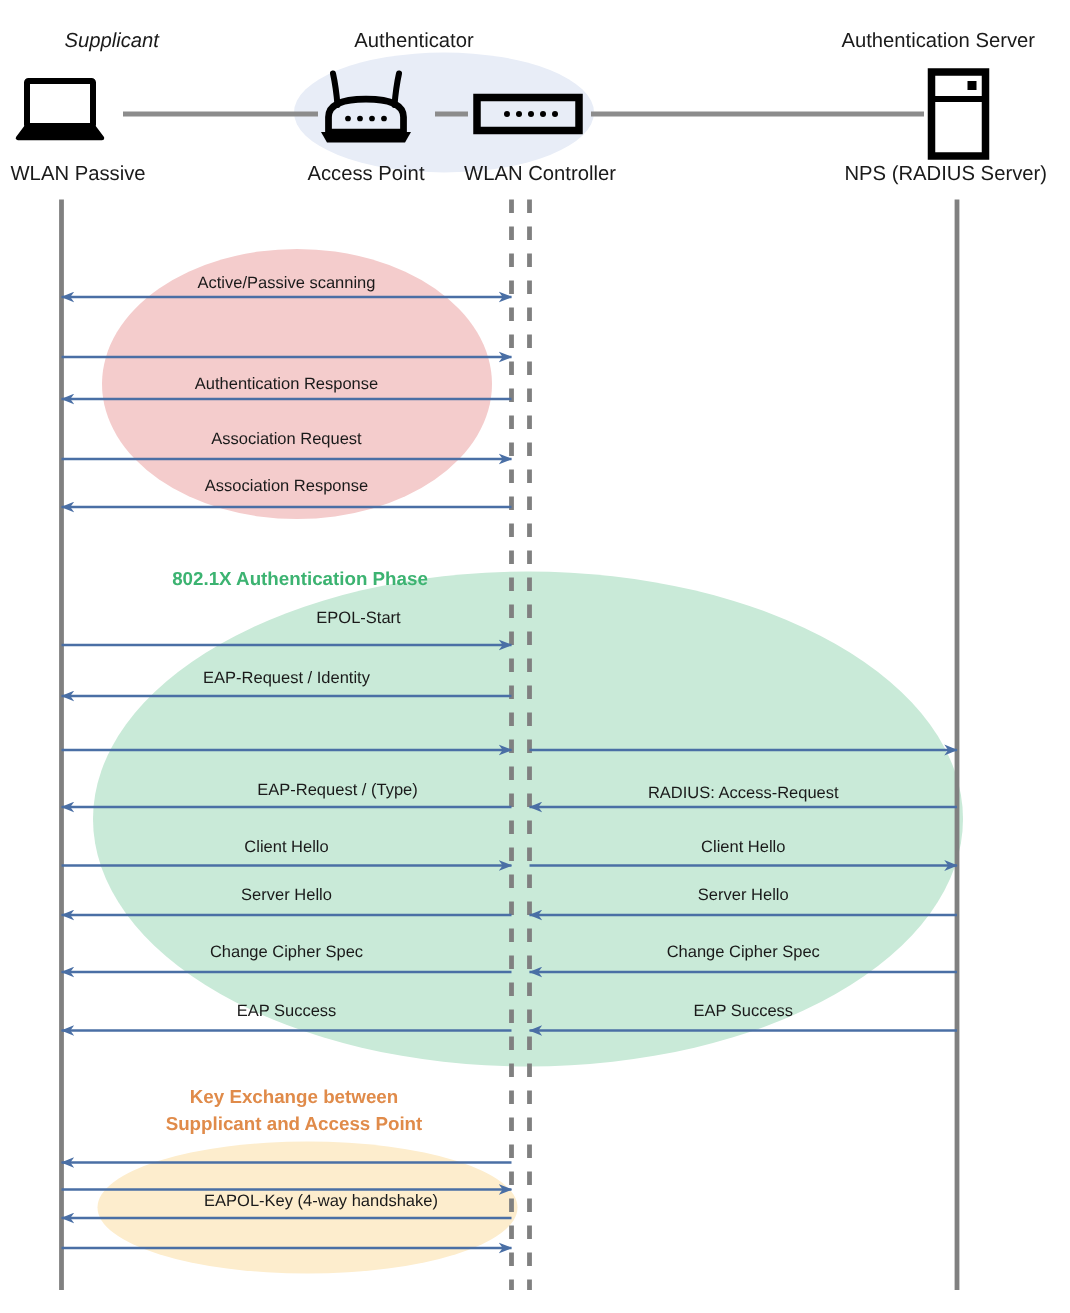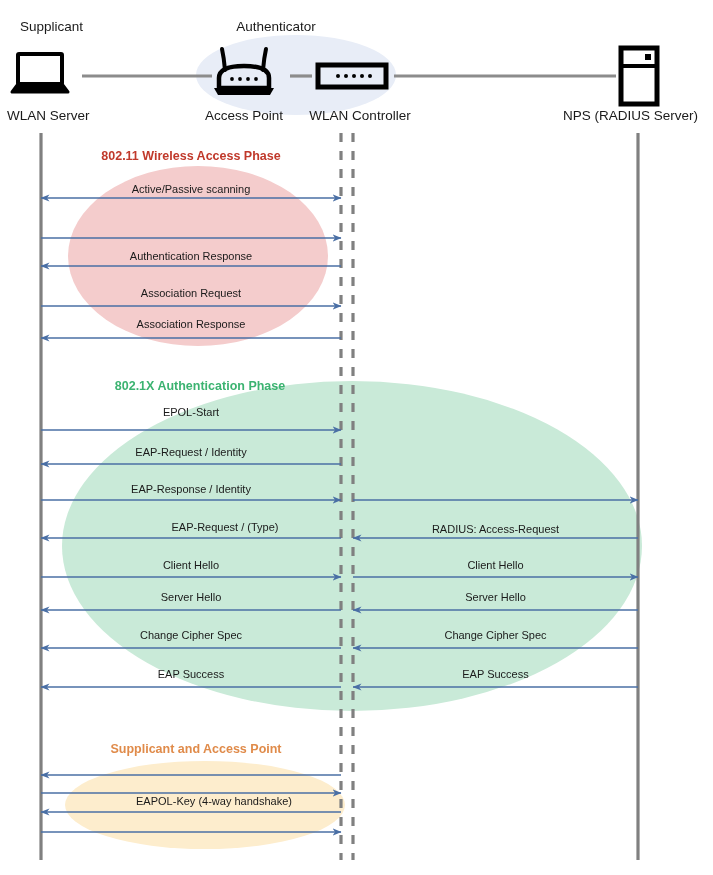--- a/index.html
+++ b/index.html
@@ -109,43 +109,43 @@
     <g stroke="#4a6fa5" stroke-width="1.7">
       <line x1="353" y1="500" x2="638" y2="500" marker-end="url(#ar-r)"></line>
       <line x1="353" y1="538" x2="638" y2="538" marker-start="url(#ar-l)"></line>
       <line x1="353" y1="577" x2="638" y2="577" marker-end="url(#ar-r)"></line>
       <line x1="353" y1="610" x2="638" y2="610" marker-start="url(#ar-l)"></line>
       <line x1="353" y1="648" x2="638" y2="648" marker-start="url(#ar-l)"></line>
       <line x1="353" y1="687" x2="638" y2="687" marker-start="url(#ar-l)"></line>
     </g>
   </svg>
 
-  <div class="node-title" style="left:0px;top:19px;width:96px;text-align:left;padding-left:20px;">Supplicant</div>
-  <div class="node-sub" style="left:0px;top:108px;width:110px;text-align:left;padding-left:7px;">WLAN Server</div>
+  <div class="node-title" style="left:0px;top:19px;width:96px;text-align:right;padding-left:10px;font-style:italic;">Supplicant</div>
+  <div class="node-sub" style="left:0px;top:108px;width:110px;text-align:left;padding-left:7px;">WLAN Passive</div>
 
   <div class="node-title" style="left:196px;top:19px;width:160px;">Authenticator</div>
   <div class="node-sub" style="left:184px;top:108px;width:120px;">Access Point</div>
   <div class="node-sub" style="left:293px;top:108px;width:134px;">WLAN Controller</div>
 
+  <div class="node-title" style="left:538px;top:19px;width:175px;text-align:center;">Authentication Server</div>
   <div class="node-sub" style="left:548px;top:108px;width:165px;">NPS (RADIUS Server)</div>
 
-  <div class="phase-label" style="left:85px;top:147px;width:212px;color:#c0392b;">802.11 Wireless Access Phase</div>
 
   <div class="phase-label" style="left:96px;top:377px;width:208px;color:#3cb371;">802.1X Authentication Phase</div>
 
+  <div class="phase-label" style="left:90px;top:722px;width:212px;color:#e08b4a;">Key Exchange between</div>
   <div class="phase-label" style="left:90px;top:740px;width:212px;color:#e08b4a;">Supplicant and Access Point</div>
 
   <div class="msg-label" style="left:41px;top:183px;width:300px;">Active/Passive scanning</div>
   <div class="msg-label" style="left:41px;top:250px;width:300px;">Authentication Response</div>
   <div class="msg-label" style="left:41px;top:287px;width:300px;">Association Request</div>
   <div class="msg-label" style="left:41px;top:318px;width:300px;">Association Response</div>
 
-  <div class="msg-label" style="left:41px;top:406px;width:300px;">EPOL-Start</div>
+  <div class="msg-label" style="left:41px;top:406px;width:300px;padding-left:48px;">EPOL-Start</div>
   <div class="msg-label" style="left:41px;top:446px;width:300px;">EAP-Request / Identity</div>
-  <div class="msg-label" style="left:41px;top:483px;width:300px;">EAP-Response / Identity</div>
   <div class="msg-label" style="left:41px;top:521px;width:300px;margin-left:34px;">EAP-Request / (Type)</div>
   <div class="msg-label" style="left:41px;top:559px;width:300px;">Client Hello</div>
   <div class="msg-label" style="left:41px;top:591px;width:300px;">Server Hello</div>
   <div class="msg-label" style="left:41px;top:629px;width:300px;">Change Cipher Spec</div>
   <div class="msg-label" style="left:41px;top:668px;width:300px;">EAP Success</div>
 
   <div class="msg-label" style="left:353px;top:483px;width:285px;margin-top:40px;">RADIUS: Access-Request</div>
   <div class="msg-label" style="left:353px;top:559px;width:285px;">Client Hello</div>
   <div class="msg-label" style="left:353px;top:591px;width:285px;">Server Hello</div>
   <div class="msg-label" style="left:353px;top:629px;width:285px;">Change Cipher Spec</div>

